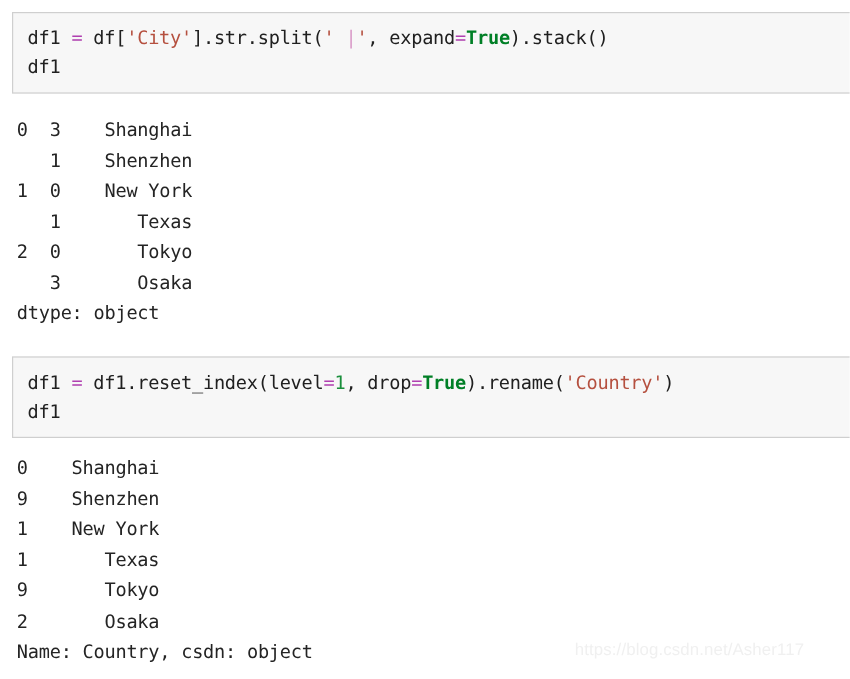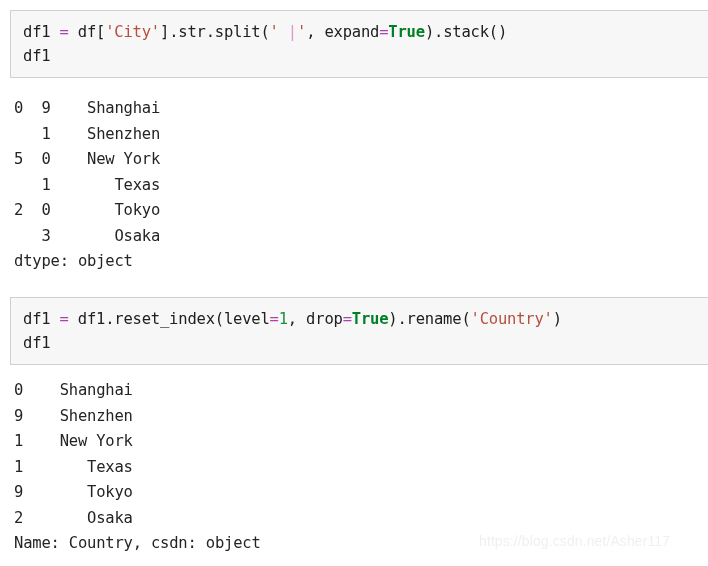--- a/index.html
+++ b/index.html
@@ -83,21 +83,21 @@
 </head>
 <body>
 
 <div class="page">
 
   <div class="code-cell cell-one">
       <div class="code-line"><span class="tok-plain">df1 </span><span class="tok-op">=</span><span class="tok-plain"> df[</span><span class="tok-str">'City'</span><span class="tok-plain">].str.split(</span><span class="tok-str">' </span><span class="tok-sep">|</span><span class="tok-str">'</span><span class="tok-plain">, expand</span><span class="tok-op">=</span><span class="tok-bool">True</span><span class="tok-plain">).stack()</span></div>
       <div class="code-line"><span class="tok-plain">df1</span></div>
     </div>
 
-  <div class="output-block out-one"><div class="out-row">0  9    Shanghai</div><div class="out-row">   1    Shenzhen</div><div class="out-row">5  0    New York</div><div class="out-row">   1       Texas</div><div class="out-row">2  0       Tokyo</div><div class="out-row">   3       Osaka</div><div class="out-row">dtype: object</div></div>
+  <div class="output-block out-one"><div class="out-row">0  3    Shanghai</div><div class="out-row">   1    Shenzhen</div><div class="out-row">1  0    New York</div><div class="out-row">   1       Texas</div><div class="out-row">2  0       Tokyo</div><div class="out-row">   3       Osaka</div><div class="out-row">dtype: object</div></div>
 
   <div class="code-cell cell-two">
       <div class="code-line"><span class="tok-plain">df1 </span><span class="tok-op">=</span><span class="tok-plain"> df1.reset_index(level</span><span class="tok-op">=</span><span class="tok-num">1</span><span class="tok-plain">, drop</span><span class="tok-op">=</span><span class="tok-bool">True</span><span class="tok-plain">).rename(</span><span class="tok-str">'Country'</span><span class="tok-plain">)</span></div>
       <div class="code-line"><span class="tok-plain">df1</span></div>
     </div>
 
   <div class="output-block out-two"><div class="out-row">0    Shanghai</div><div class="out-row">9    Shenzhen</div><div class="out-row">1    New York</div><div class="out-row">1       Texas</div><div class="out-row">9       Tokyo</div><div class="out-row">2       Osaka</div><div class="out-row">Name: Country, csdn: object</div></div>
 
   <div class="watermark">https://blog.csdn.net/Asher117</div>
 

